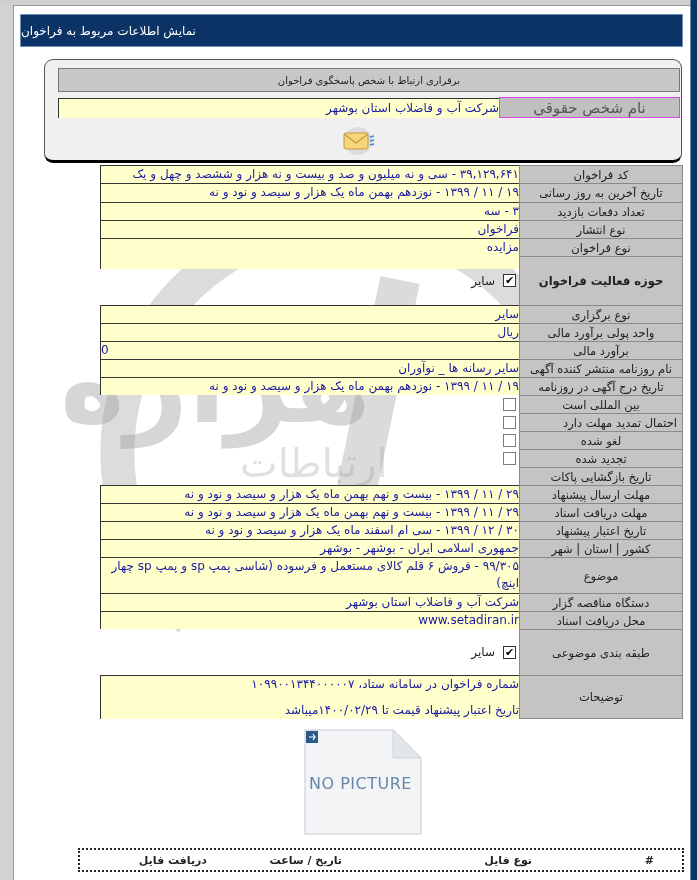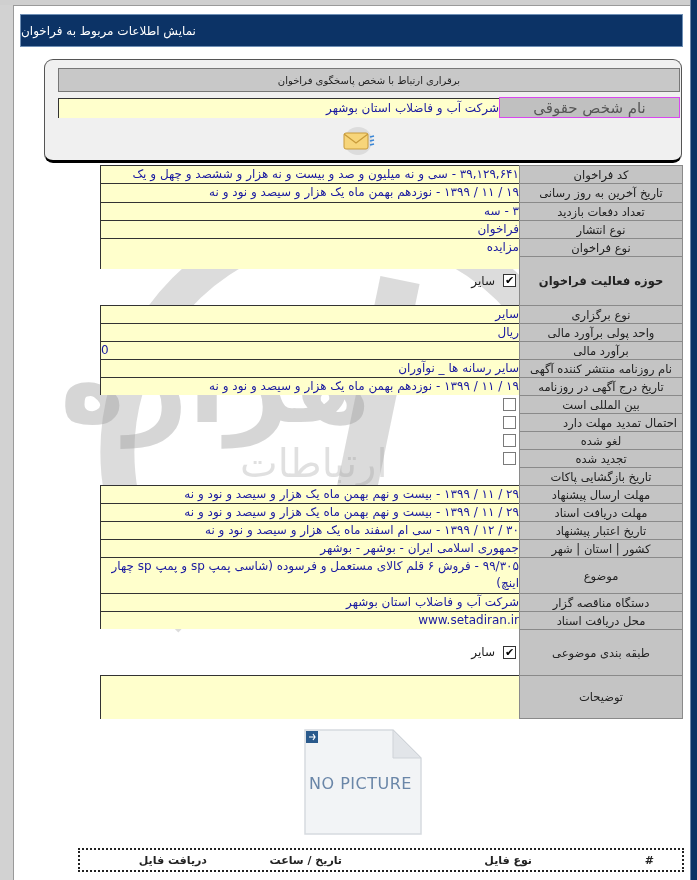--- a/index.html
+++ b/index.html
@@ -143,21 +143,23 @@
 <div class="val" style="top:611px;height:18px;">www.setadiran.ir</div>
 
 <div class="lbl" style="top:629px;height:46px;">طبقه بندی موضوعی</div>
 <div class="cbrow" style="top:629px;height:46px;padding-right:3px;">
   <span class="cb checked">✔</span>
   <span>سایر</span>
 </div>
 
 <div class="lbl" style="top:675px;height:44px;border-bottom:1px solid #8a8a8a;">توضیحات</div>
 <div class="val multi" style="top:675px;height:44px;">
+  <div>شماره فراخوان در سامانه ستاد، ۱۰۹۹۰۰۱۳۴۴۰۰۰۰۰۷</div>
   <div style="height:9px;"></div>
+  <div>تاریخ اعتبار پیشنهاد قیمت تا ۱۴۰۰/۰۲/۲۹میباشد</div>
 </div>
 
 <div class="abs" id="nopic">
   <svg width="120" height="108" viewBox="0 0 120 108">
     <path d="M2 2 L90 2 L118 30 L118 106 L2 106 Z" fill="#f2f4f6" stroke="#d6dadf" stroke-width="1.5"></path>
     <path d="M90 2 L90 30 L118 30 Z" fill="#e2e5e9" stroke="#cfd3d8" stroke-width="1"></path>
     <rect x="3" y="3" width="12" height="12" fill="#2a5a8c"></rect>
     <path d="M6 9 L12 9 M10 6 L12 9 L10 12" stroke="#fff" stroke-width="1.2" fill="none"></path>
   </svg>
   <div class="abs" style="left:0;top:46px;width:115px;text-align:center;font-size:16px;color:#6a86a8;letter-spacing:0.5px;">NO PICTURE</div>

